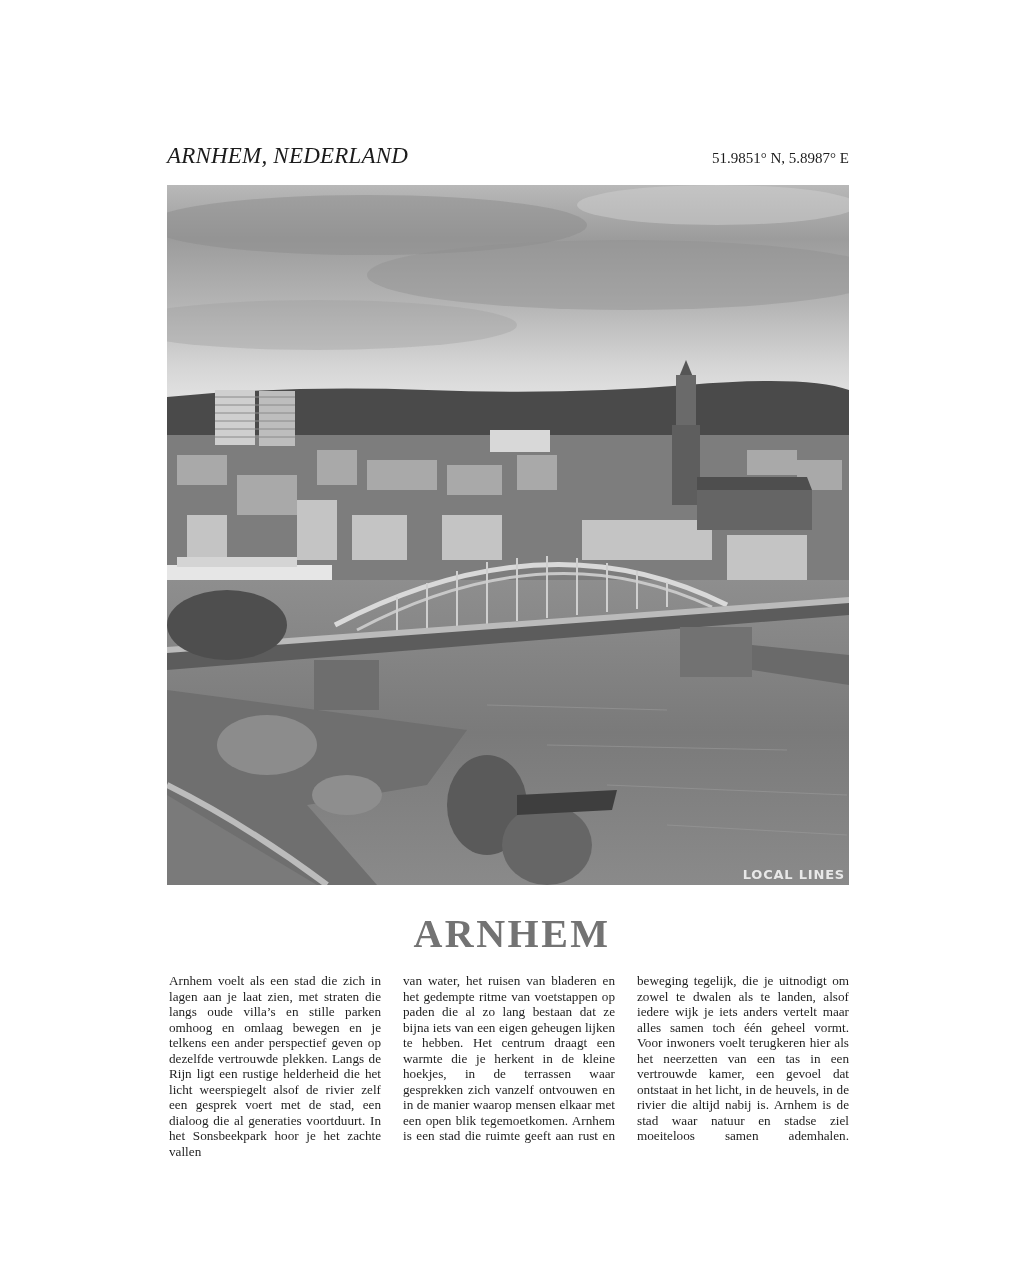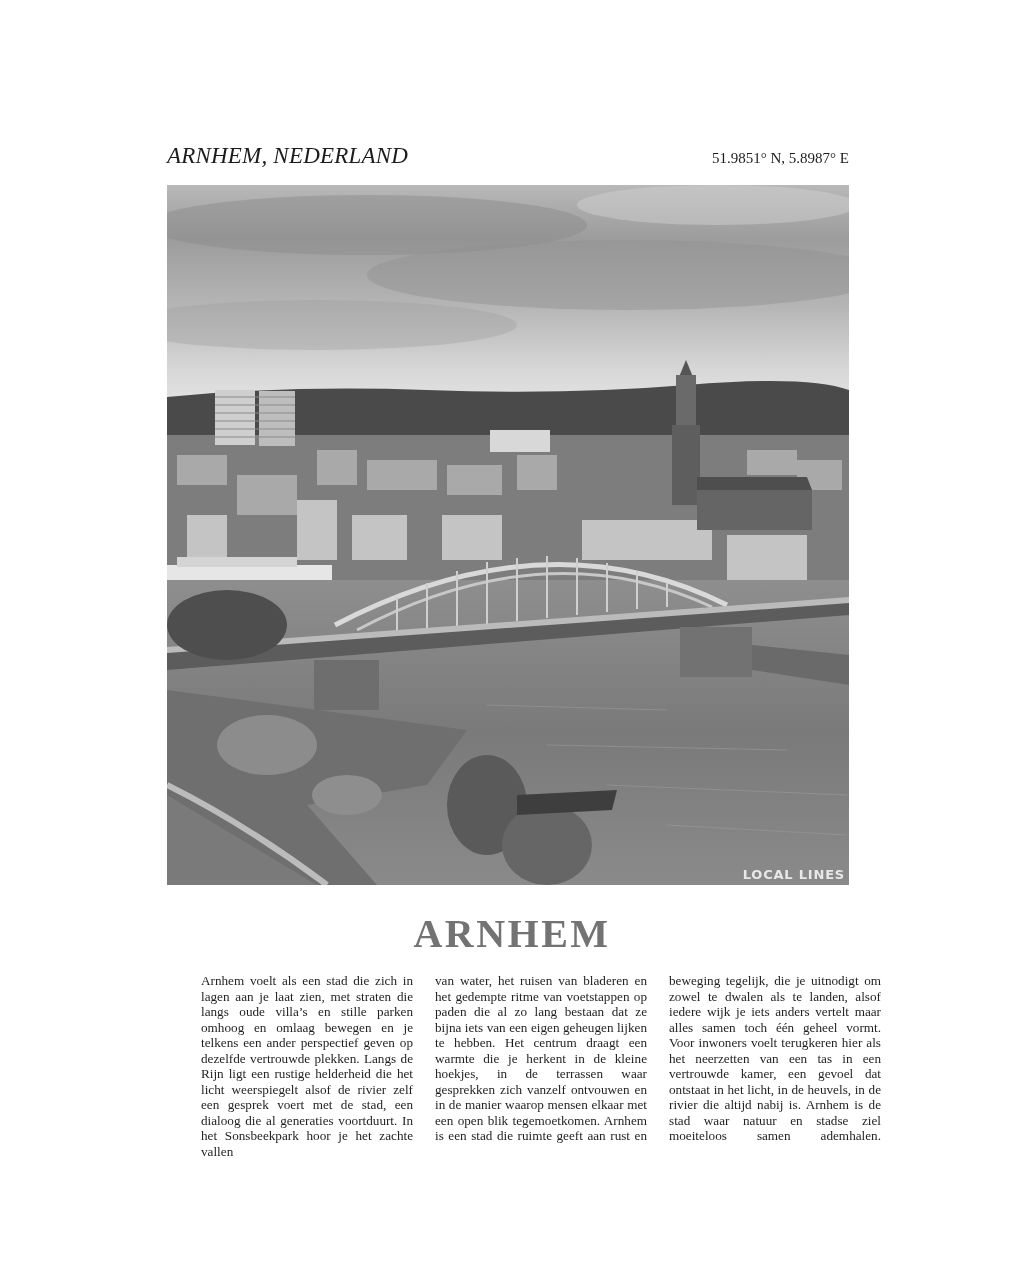--- a/index.html
+++ b/index.html
@@ -17,21 +17,21 @@
   .photo svg { display: block; width: 682px; height: 700px; }
   .watermark { position: absolute; right: 4px; bottom: 3px;
                font-family: "DejaVu Sans", sans-serif; font-size: 13px; font-weight: bold;
                letter-spacing: 0.8px; color: #e8e8e8; }
 
   .title { position: absolute; left: 0; width: 1024px; top: 910px; text-align: center;
            font-family: "Liberation Serif", serif; font-weight: bold;
            font-size: 40px; letter-spacing: 2.5px; color: #737373; }
 
   .body-cols { position: absolute; left: 169px; top: 973px; width: 680px;
-               display: flex; justify-content: space-between; margin-left: 32px; }
+               display: flex; justify-content: space-between; }
   .col { width: 212px; font-family: "Liberation Serif", serif; font-size: 13.2px;
          line-height: 15.5px; text-align: justify; text-align-last: justify;
          color: #1e1e1e; hyphens: none; }
 </style>
 </head>
 <body>
 
 <div class="header">
   <span class="location">ARNHEM, NEDERLAND</span>
   <span class="coords">51.9851° N, 5.8987° E</span>

